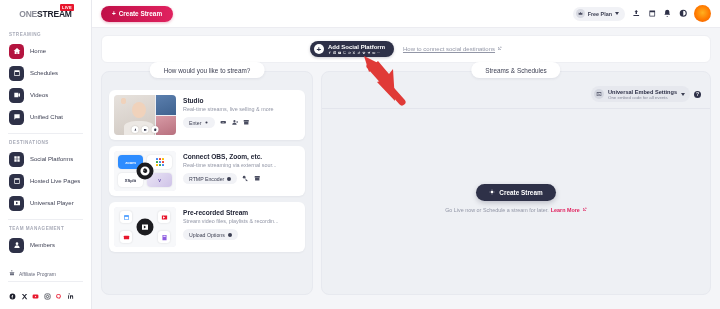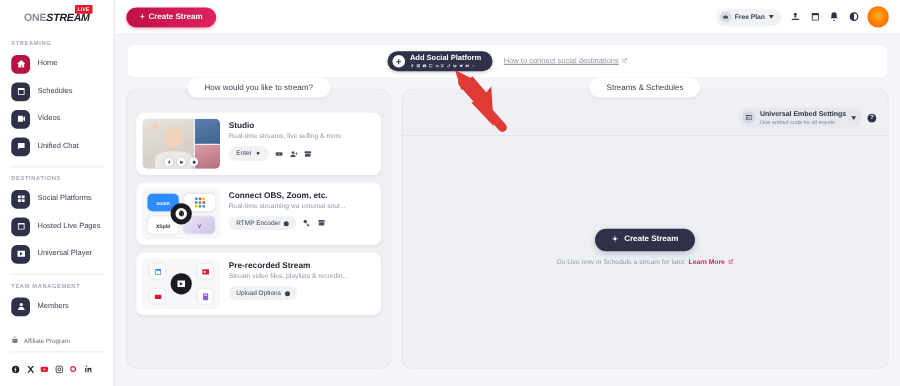--- a/index.html
+++ b/index.html
@@ -20,21 +20,21 @@
   }
   .logo-wrap {
     height: 22px; display: flex; align-items: center;
     justify-content: center; padding-top: 6px; position: relative;
   }
   .logo {
     font-size: 8.5px; font-weight: 700; letter-spacing: -0.2px;
     position: relative; white-space: nowrap;
   }
   .logo .one { color: #8b8d98; }
-  .logo .stream { color: #1b1d2a; font-style: italic; }
+  .logo .stream { color: #1b1d2a; }
   .logo .live-badge {
     position: absolute; top: -5px; right: -2px;
     background: #e8172d; color: #fff; font-size: 4px;
     font-weight: 700; padding: 1px 2px; border-radius: 1px;
     letter-spacing: 0.2px;
   }
   .nav-scroll { flex: 1; overflow: hidden; padding-top: 6px; }
   .sec-label {
     font-size: 4.6px; color: #a8abb8; letter-spacing: 0.5px;
     padding: 4px 0 3px 9px; text-transform: uppercase; font-weight: 600;

